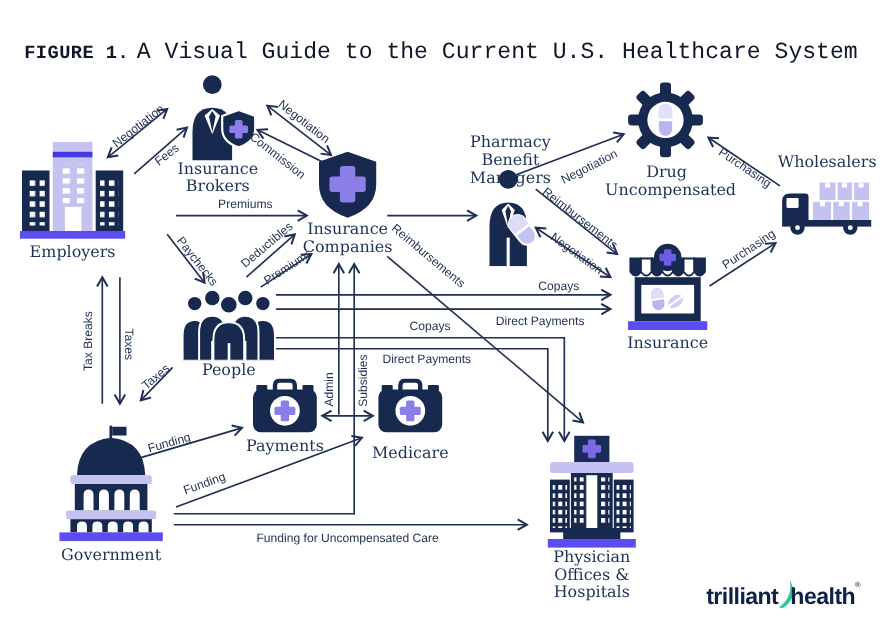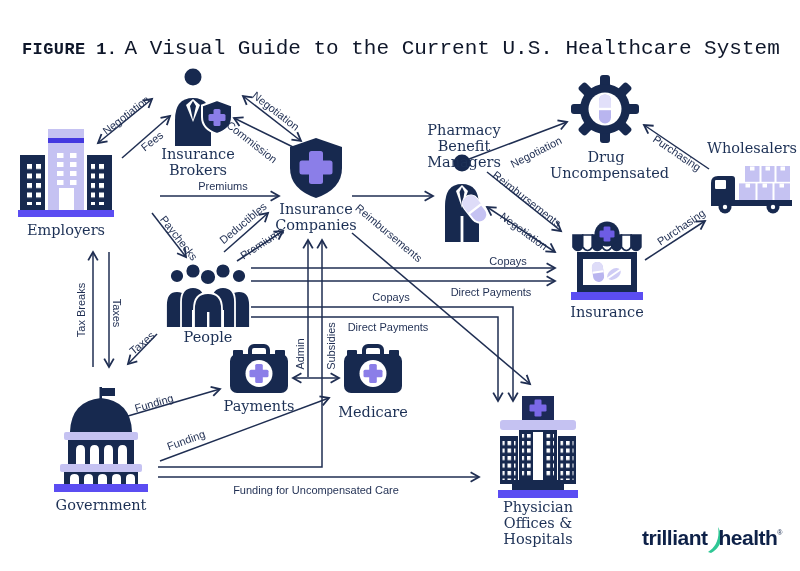--- a/index.html
+++ b/index.html
@@ -8,21 +8,21 @@
   .title{position:absolute;left:22px;top:13px;font-family:Liberation Mono, monospace;
          color:#0f172a;font-size:21px;white-space:nowrap;z-index:4;margin-top:24px;}
   .title .fig{font-weight:bold;font-size:17px;letter-spacing:.4px;margin-right:7px;}
   .flows{position:absolute;left:0;top:0;z-index:1;}
   .flows line,.flows polyline{stroke:#1f2e52;stroke-width:1.5;fill:none;}
   .icon{position:absolute;z-index:2;line-height:0;}
   .node-label{position:absolute;z-index:3;font-family:"DejaVu Serif",serif;color:#1c3055;
               font-size:14.5px;line-height:1.12;text-align:center;}
   .flow-label{position:absolute;z-index:3;font-size:11px;color:#1f2e52;white-space:nowrap;
               transform:translate(-50%,-50%) rotate(var(--r,0deg));}
-  .logo{position:absolute;left:642px;top:526px;display:flex;align-items:flex-start;z-index:4;
+  .logo{position:absolute;left:642px;top:526px;display:flex;align-items:center;z-index:4;
         font-weight:bold;font-size:21px;letter-spacing:-0.5px;color:#0e2148;}
   .logo .swoosh{margin:0 -2px 7px -1px;}
   .logo .reg{font-size:7px;align-self:flex-start;margin-top:3px;font-weight:normal;}
 </style>
 </head>
 <body>
 
 <div class="canvas">
 
   <svg width="0" height="0" style="position:absolute" aria-hidden="true">

